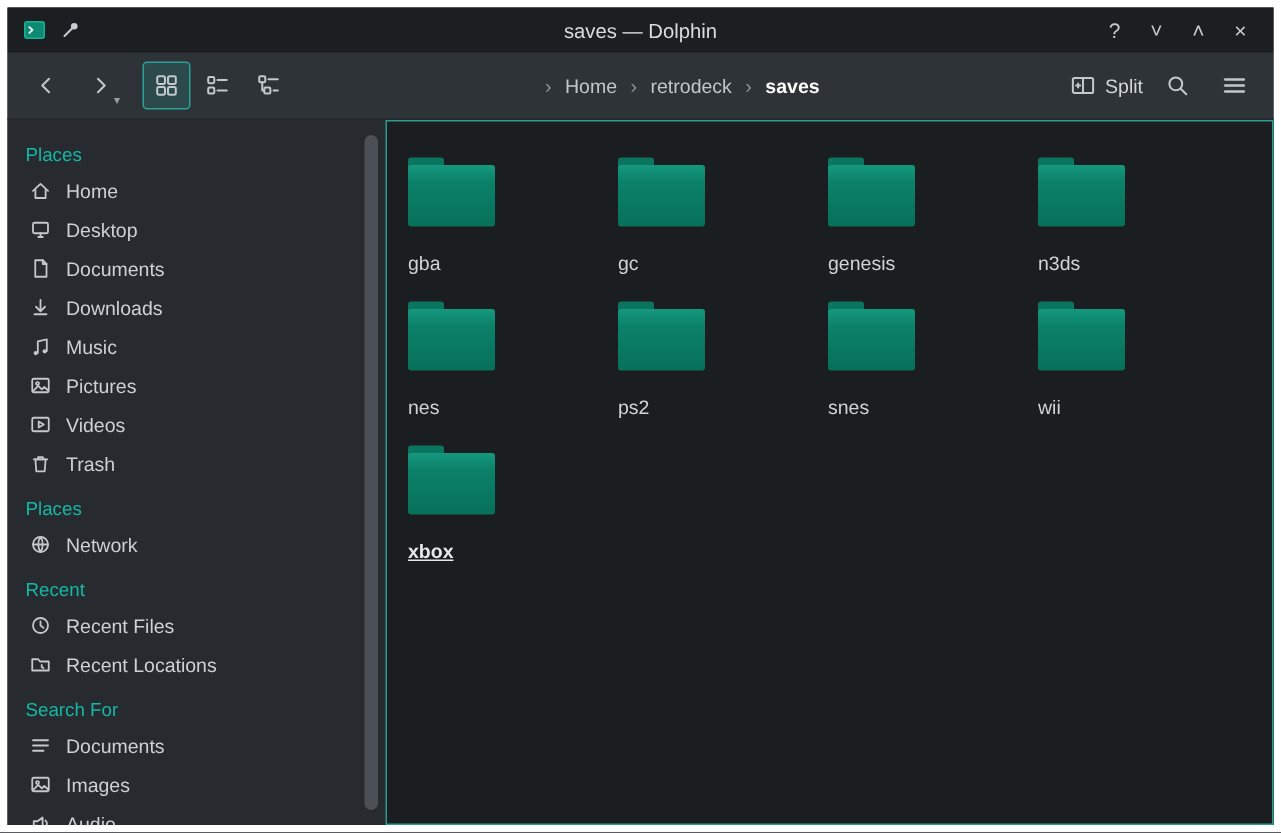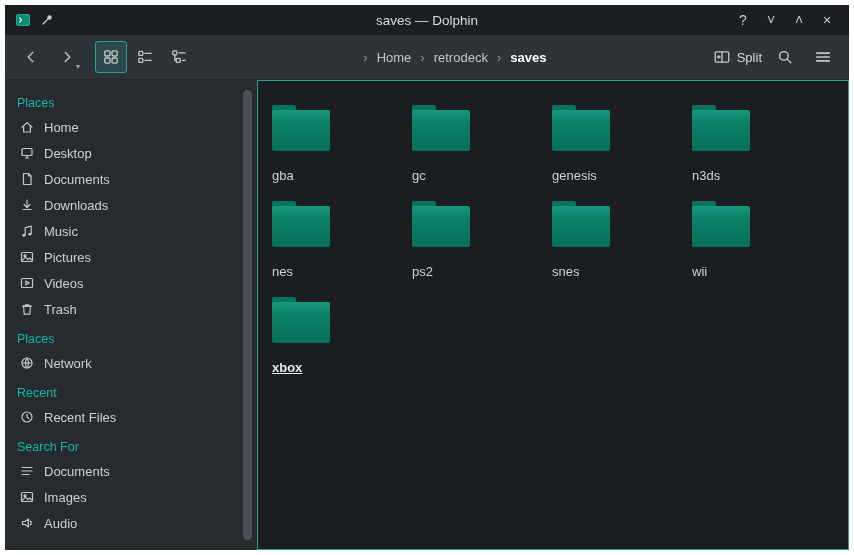--- a/index.html
+++ b/index.html
@@ -327,20 +327,29 @@
         <div class="section-header">Recent</div>
         <div class="side-item">
           <span class="icon">
             <svg viewBox="0 0 16 16">
               <circle cx="8" cy="8" r="5"></circle>
               <path d="M8 5.3V8l2 1.6"></path>
             </svg>
           </span>
           <span>Recent Files</span>
         </div>
+        <div class="side-item">
+          <span class="icon">
+            <svg viewBox="0 0 16 16">
+              <path d="M2.5 4.5h4l1.2 1.5h5.8V12h-11z"></path>
+              <path d="M8.8 8.2V9.6l1.1.8"></path>
+            </svg>
+          </span>
+          <span>Recent Locations</span>
+        </div>
         <div class="section-header">Search For</div>
         <div class="side-item">
           <span class="icon">
             <svg viewBox="0 0 16 16">
               <path d="M3 4.5h10M3 8h10M3 11.5h7"></path>
             </svg>
           </span>
           <span>Documents</span>
         </div>
         <div class="side-item">

